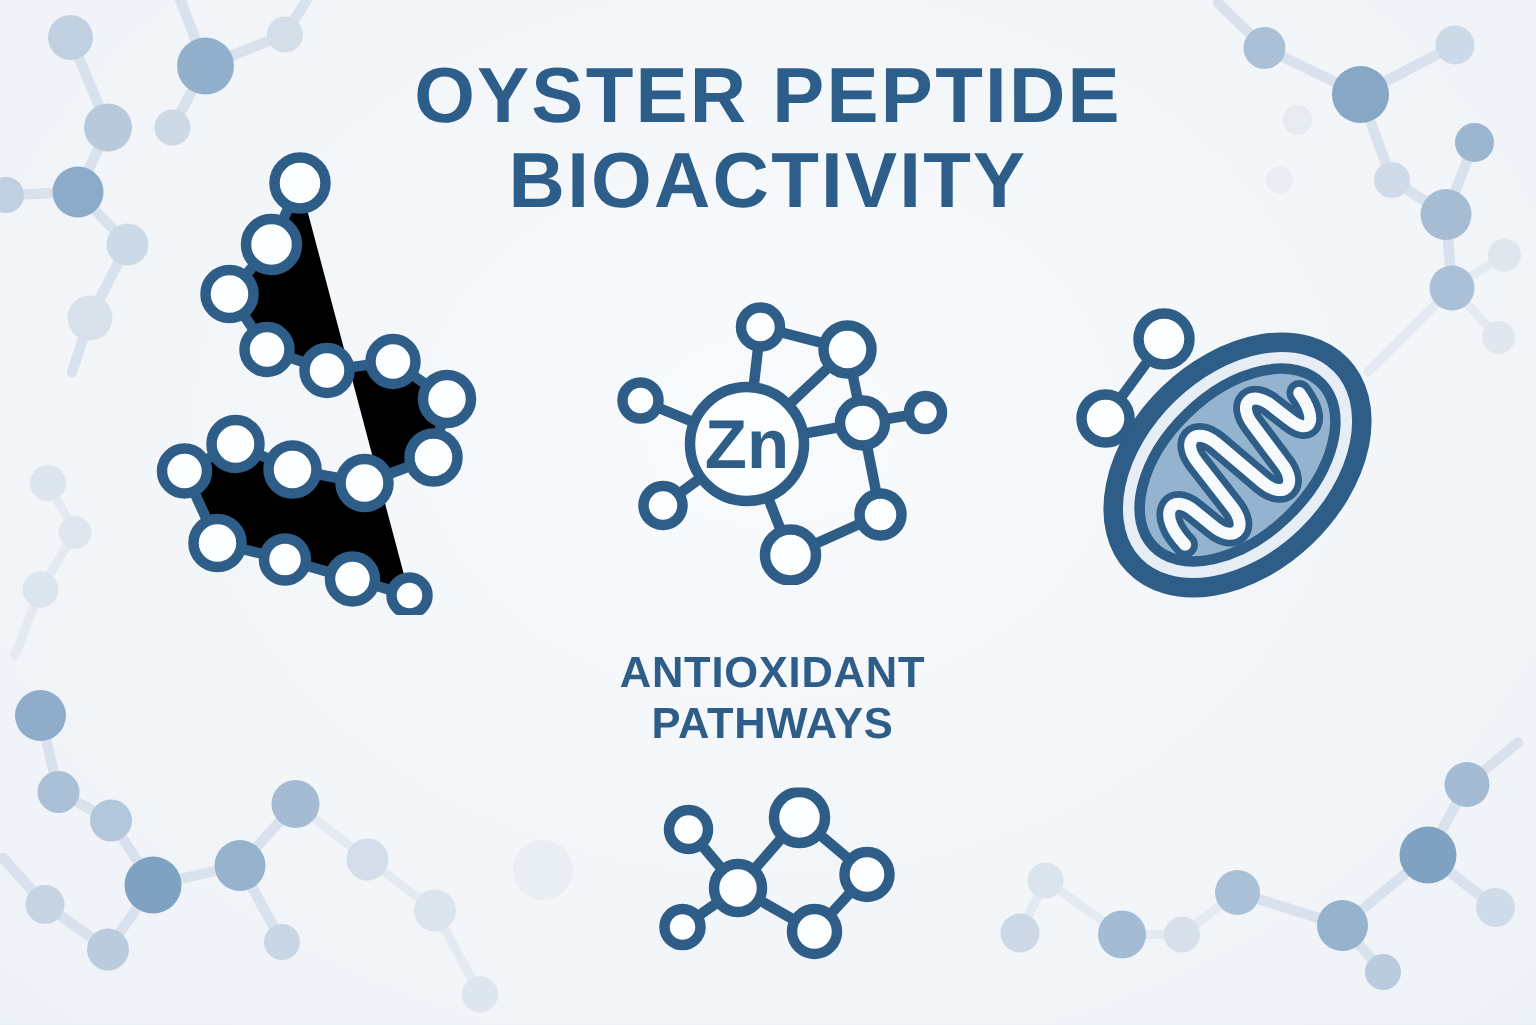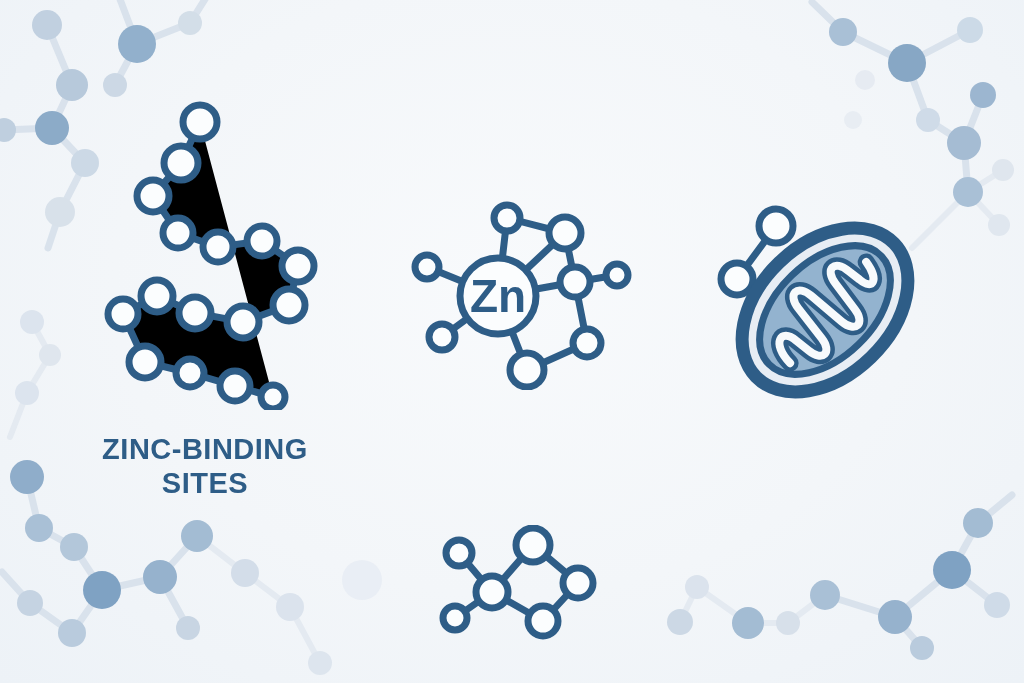--- a/index.html
+++ b/index.html
@@ -105,20 +105,22 @@
       <circle cx="788" cy="623" r="12" fill="#d7e0ea"></circle>
       <circle cx="825" cy="595" r="15" fill="#a9c0d6"></circle>
       <circle cx="895" cy="617" r="17" fill="#96b2cd"></circle>
       <circle cx="922" cy="648" r="12" fill="#b9cbdd"></circle>
       <circle cx="952" cy="570" r="19" fill="#7fa2c3"></circle>
       <circle cx="978" cy="523" r="15" fill="#a3bcd3"></circle>
       <circle cx="997" cy="605" r="13" fill="#cfdbe8"></circle>
     </g>
   </svg>
 
+  <h1 class="page-title">OYSTER PEPTIDE
+BIOACTIVITY</h1>
 
   <svg class="icon-svg peptide-svg" viewBox="100 100 220 310" aria-hidden="true">
     <path class="bond" d="M200,122 L181,163 L153,196 L178,233 L218,247 L262,241 L298,266 L289,305 L243,322 L195,313 L157,296 L123,314 L145,362 L190,373 L235,386 L273,397"></path>
     <circle class="bead" cx="200" cy="122" r="17"></circle>
     <circle class="bead" cx="181" cy="163" r="17"></circle>
     <circle class="bead" cx="153" cy="196" r="16"></circle>
     <circle class="bead" cx="178" cy="233" r="15"></circle>
     <circle class="bead" cx="218" cy="247" r="15"></circle>
     <circle class="bead" cx="262" cy="241" r="15"></circle>
     <circle class="bead" cx="298" cy="266" r="16"></circle>
@@ -156,22 +158,22 @@
     <g transform="translate(825,310) rotate(-44)">
       <ellipse rx="96" ry="66" fill="#e7edf4" stroke="#2e5d87" stroke-width="13"></ellipse>
       <ellipse rx="78" ry="48" fill="#93b3cf" stroke="#2e5d87" stroke-width="7"></ellipse>
       <g>
         <path d="M-62,14 C-62,-14 -44,-18 -42,2 L-40,18 C-38,36 -24,36 -22,18 L-18,-20 C-16,-38 -2,-38 0,-20 L4,20 C6,38 20,38 22,20 L26,-12 C28,-30 42,-30 44,-12 L46,2 C48,20 60,16 63,-6" fill="none" stroke="#2e5d87" stroke-width="17" stroke-linecap="round" stroke-linejoin="round"></path>
         <path d="M-62,14 C-62,-14 -44,-18 -42,2 L-40,18 C-38,36 -24,36 -22,18 L-18,-20 C-16,-38 -2,-38 0,-20 L4,20 C6,38 20,38 22,20 L26,-12 C28,-30 42,-30 44,-12 L46,2 C48,20 60,16 63,-6" fill="none" stroke="#f7fafc" stroke-width="8" stroke-linecap="round" stroke-linejoin="round"></path>
       </g>
     </g>
   </svg>
 
-  <div class="section-label label-0">ZINC-BINDING
-SITES</div>
+  <div class="section-label label-1">ANTIOXIDANT
+PATHWAYS</div>
 
   <svg class="icon-svg molecule-svg" viewBox="435 525 165 120" aria-hidden="true">
     <path class="bond" d="M492,592 L459,553 M492,592 L455,618 M492,592 L533,545 M533,545 L578,583 M578,583 L543,621 M543,621 L492,592" stroke-width="8"></path>
     <circle class="bead" cx="459" cy="553" r="13" stroke-width="8"></circle>
     <circle class="bead" cx="455" cy="618" r="12" stroke-width="8"></circle>
     <circle class="bead" cx="533" cy="545" r="17" stroke-width="8"></circle>
     <circle class="bead" cx="578" cy="583" r="15" stroke-width="8"></circle>
     <circle class="bead" cx="543" cy="621" r="15" stroke-width="8"></circle>
     <circle class="bead" cx="492" cy="592" r="16" stroke-width="8"></circle>
   </svg>

